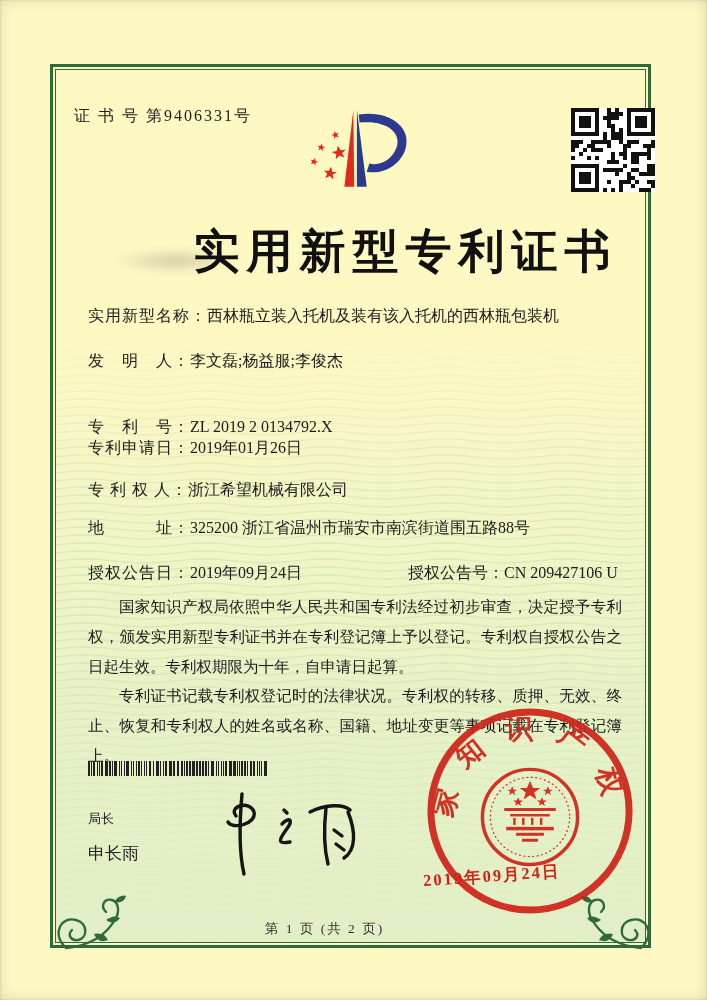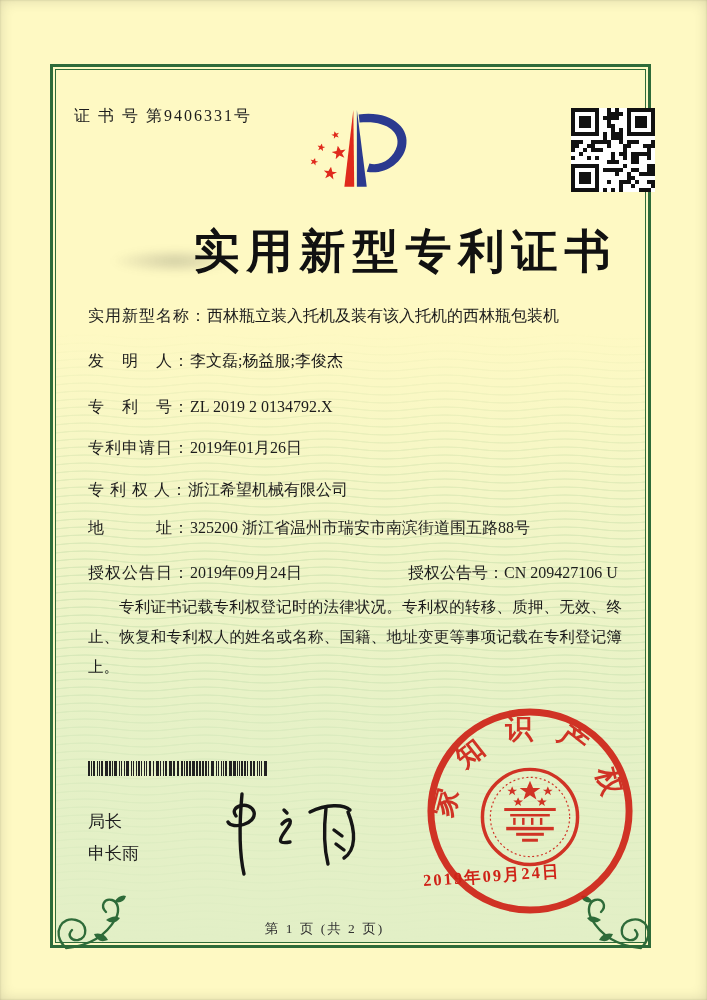--- a/index.html
+++ b/index.html
@@ -27,21 +27,21 @@
   .ghost{position:absolute;left:110px;top:248px;width:130px;height:26px;
     background:radial-gradient(ellipse at center, rgba(60,60,60,.22), rgba(60,60,60,0) 70%);
     filter:blur(3px);}
   .row{position:absolute;left:88px;font-size:16px;white-space:nowrap;color:#1c1c1c;}
   .row .lab{letter-spacing:1px;}
   .col2{position:absolute;left:383px;font-size:16px;white-space:nowrap;color:#1c1c1c;margin-left:25px;}
   .paras{position:absolute;left:88px;top:592px;width:534px;font-size:15.5px;
     line-height:1.92;text-align:justify;color:#1b1b1b;}
   .paras p{margin:0;text-indent:2em;}
   .barcode{position:absolute;left:88px;top:761px;width:183px;height:15px;}
-  .sig-title{position:absolute;left:88px;top:810px;font-size:17px;
+  .sig-title{position:absolute;left:88px;top:810px;font-size:13px;
     font-family:"Liberation Sans","DejaVu Sans",sans-serif;color:#222;}
   .sig-name{position:absolute;left:88px;top:842px;font-size:17px;
     font-family:"Liberation Sans","DejaVu Sans",sans-serif;color:#222;}
   .signature{position:absolute;left:198px;top:786px;width:175px;height:92px;}
   .seal{position:absolute;left:421px;top:702px;width:218px;height:218px;opacity:.92;}
   .seal-date{position:absolute;left:423px;top:864px;width:175px;font-size:16.5px;
     font-weight:bold;color:#cf2318;letter-spacing:2px;transform:rotate(-4deg);white-space:nowrap;}
   .footer{position:absolute;left:50px;top:920px;width:549px;text-align:center;
     font-size:13.5px;letter-spacing:2px;color:#333;}
   .flourish{position:absolute;width:72px;height:74px;}
@@ -242,40 +242,41 @@
 
   <div class="ghost"></div>
   <div class="title">实用新型专利证书</div>
 
   <div class="row" style="top:306px">
     <span class="lab">实用新型名称：</span><span>西林瓶立装入托机及装有该入托机的西林瓶包装机</span>
   </div>
   <div class="row" style="top:351px">
     <span class="lab">发　明　人：</span><span>李文磊;杨益服;李俊杰</span>
   </div>
-  <div class="row" style="top:397px">
+  <div class="row" style="top:417px">
     <span class="lab">专　利　号：</span><span>ZL 2019 2 0134792.X</span>
   </div>
   <div class="row" style="top:438px">
     <span class="lab">专利申请日：</span><span>2019年01月26日</span>
   </div>
   <div class="row" style="top:480px">
     <span class="lab">专 利 权 人：</span><span>浙江希望机械有限公司</span>
   </div>
   <div class="row" style="top:518px">
     <span class="lab">地　　　址：</span><span>325200 浙江省温州市瑞安市南滨街道围五路88号</span>
   </div>
   <div class="row" style="top:563px">
     <span class="lab">授权公告日：</span><span>2019年09月24日</span>
   </div>
   <div class="col2" style="top:563px">
     <span class="lab">授权公告号：</span><span>CN 209427106 U</span>
   </div>
 
   <div class="paras">
+    <p>国家知识产权局依照中华人民共和国专利法经过初步审查，决定授予专利权，颁发实用新型专利证书并在专利登记簿上予以登记。专利权自授权公告之日起生效。专利权期限为十年，自申请日起算。</p>
     <p>专利证书记载专利权登记时的法律状况。专利权的转移、质押、无效、终止、恢复和专利权人的姓名或名称、国籍、地址变更等事项记载在专利登记簿上。</p>
   </div>
 
   <div class="barcode">
     <svg width="183" height="15" viewBox="0 0 183 15">
         <g id="bc-bars" fill="#222">
           <rect x="0" y="0" width="2" height="15"></rect>
           <rect x="3" y="0" width="1" height="15"></rect>
           <rect x="5" y="0" width="2" height="15"></rect>
           <rect x="9" y="0" width="1" height="15"></rect>

